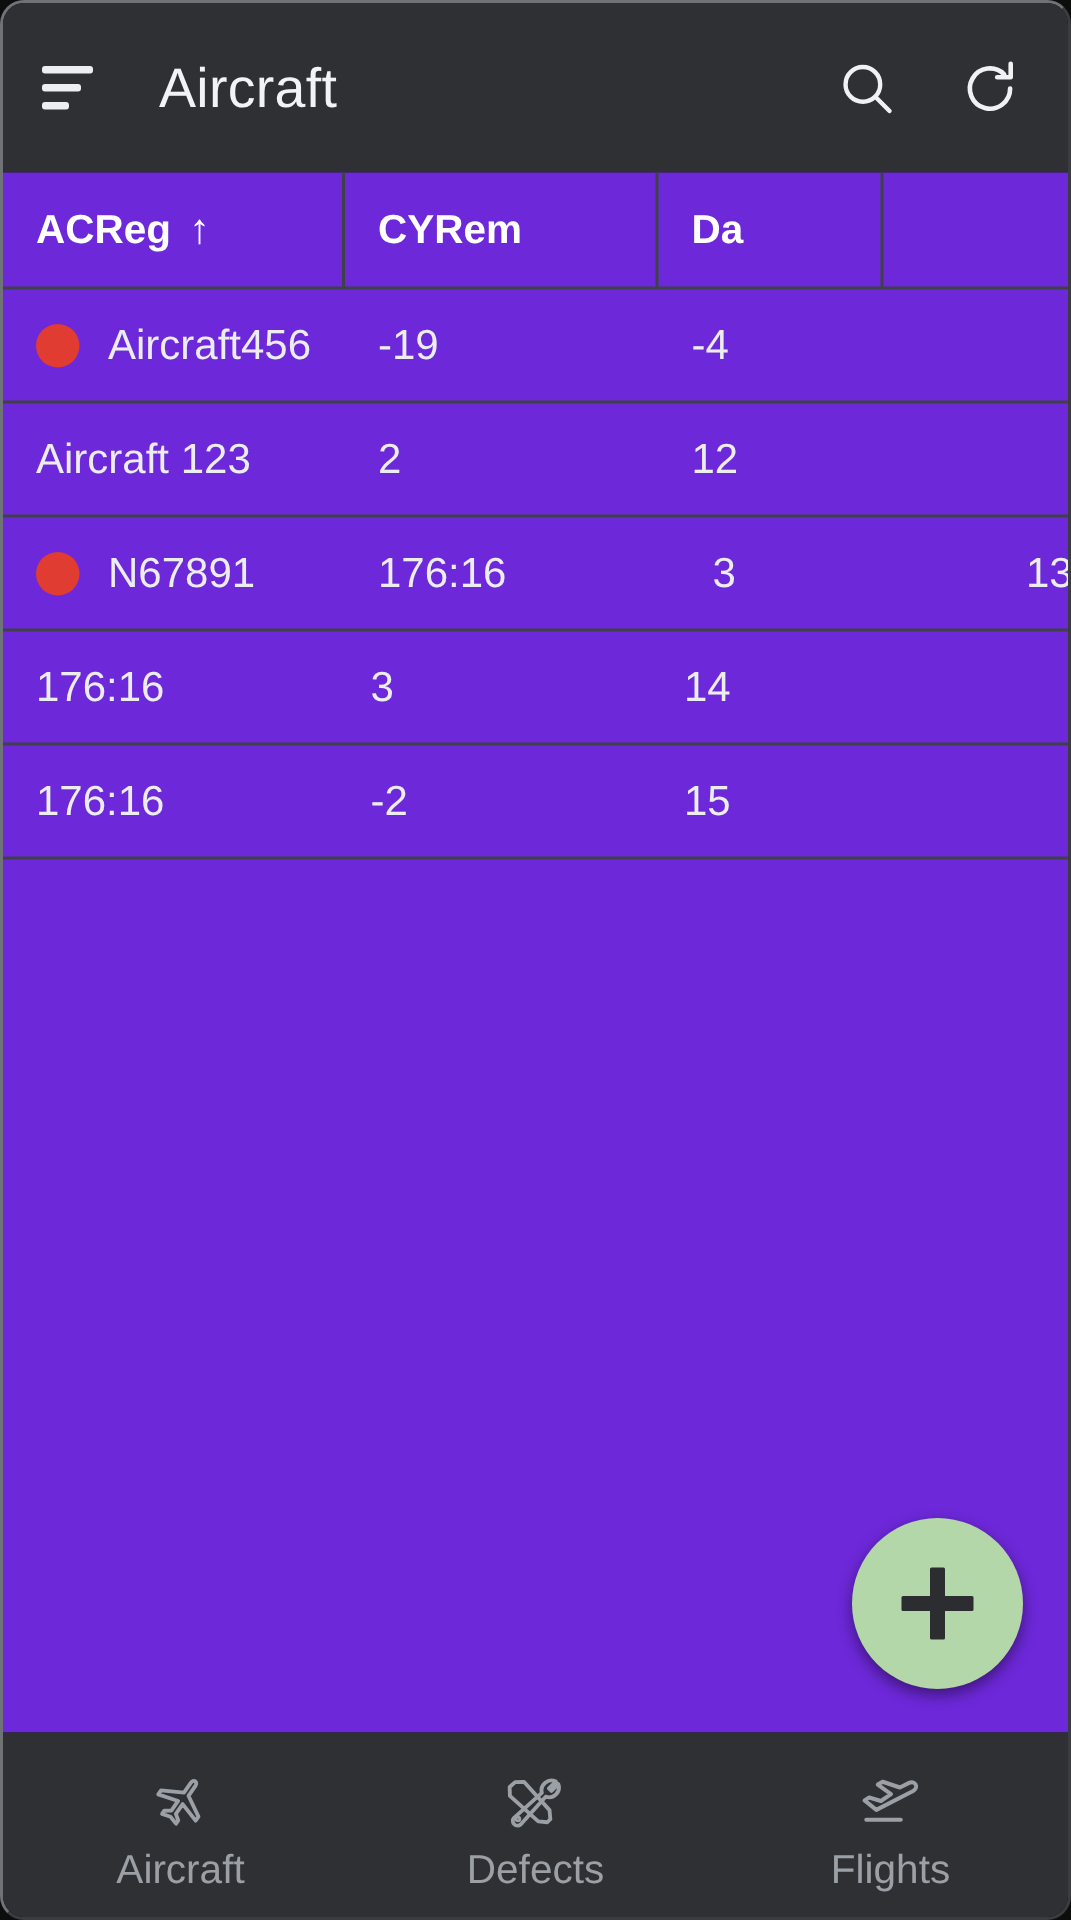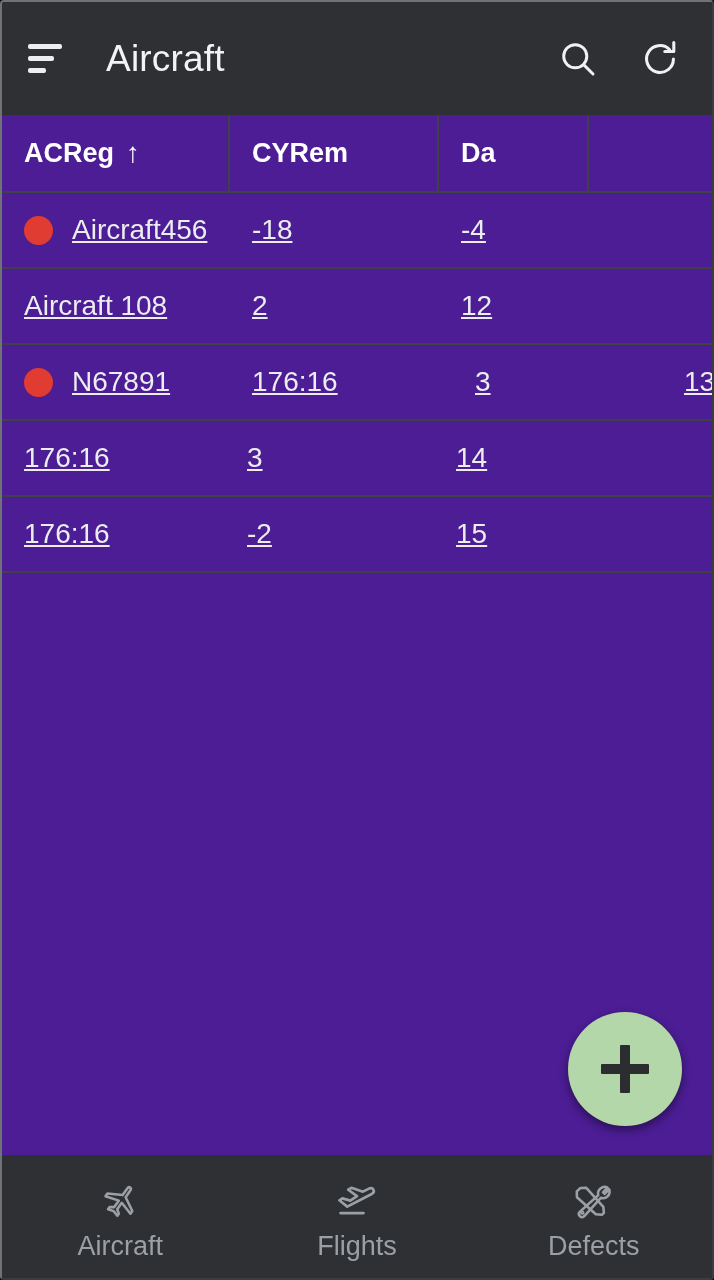--- a/index.html
+++ b/index.html
@@ -13,21 +13,21 @@
     overflow: hidden;
     font-family: "Liberation Sans", sans-serif;
     -webkit-font-smoothing: antialiased;
   }
 
   #phone {
     position: relative;
     width: 714px;
     height: 1280px;
     background: #121212;
-    border-radius: 4px;
+    border-radius: 16px;
     overflow: hidden;
     box-sizing: border-box;
     border-top: 2px solid #6f7276;
     border-left: 2px solid #6f7276;
     border-right: 2px solid #3a3c40;
     border-bottom: 2px solid #3a3c40;
   }
 
   
   #appbar {
@@ -87,21 +87,21 @@
   }
   .appbar-icon svg { display: block; }
 
   
   #table {
     position: absolute;
     top: 113px;
     left: 0;
     right: 0;
     bottom: 123px;
-    background: #4c1d95;
+    background: #6d28d9;
     overflow: hidden;
   }
   #table-header {
     display: flex;
     height: 78px;
     align-items: center;
     border-bottom: 2px solid #3e4247;
     box-sizing: border-box;
   }
   .th {
@@ -137,21 +137,20 @@
     color: #ebedef;
     font-size: 28px;
     font-weight: 400;
     display: flex;
     align-items: center;
     height: 100%;
     box-sizing: border-box;
     padding-left: 22px;
     white-space: nowrap;
     overflow: hidden;
-    text-decoration: underline;
   }
   .c0 { width: 228px; flex: 0 0 228px; }
   .c1 { width: 223px; flex: 0 0 223px; }
   .c2 { width: 209px; flex: 0 0 209px; }
   .c3 { width: 150px; flex: 0 0 150px; }
 
   .status-dot {
     width: 29px;
     height: 29px;
     border-radius: 50%;
@@ -276,28 +275,28 @@
       <div class="th c3">
         <span>Da</span>
       </div>
     </div>
 
     <div class="tr">
       <div class="td c0">
         <span class="status-dot"></span>
         <span>Aircraft456</span>
       </div>
-      <div class="td c2">-18</div>
+      <div class="td c2">-19</div>
       <div class="td c3">-4</div>
     </div>
 
     <div class="tr">
       <div class="td c0">
         <span class="status-dot none"></span>
-        <span>Aircraft 108</span>
+        <span>Aircraft 123</span>
       </div>
       <div class="td c2">2</div>
       <div class="td c3">12</div>
     </div>
 
     <div class="tr">
       <div class="td c0">
         <span class="status-dot"></span>
         <span>N67891</span>
       </div>
@@ -327,39 +326,39 @@
 
   <div id="bottomnav">
 
     <div class="navitem">
       <span class="navicon">
         <svg width="44" height="44" viewBox="0 0 24 24" fill="none" stroke="#9ba0a6" stroke-width="1.4" stroke-linejoin="round" stroke-linecap="round">
           <path d="M12.6 2.2c-.6 0-1 .6-1 1.3v4.4L4.3 12v1.8l7.3-2.2v4.3l-2.1 1.5v1.4l3.1-.9 3.1.9v-1.4l-2.1-1.5v-4.3l7.3 2.2V12l-7.3-4.1V3.5c0-.7-.4-1.3-1-1.3z" transform="rotate(35 12 11)"></path>
         </svg>
       </span>
       <span class="navlabel">Aircraft</span>
-    </div>
-
-    <div class="navitem">
-      <span class="navicon">
-        <svg width="46" height="46" viewBox="0 0 24 24" fill="none" stroke="#9ba0a6" stroke-width="1.4" stroke-linejoin="round" stroke-linecap="round">
-          <path d="M2.8 11.1l1.6-1 4.1 1.2 3.5-2.4-4.6-3.3 1.7-1 6 2 3.2-1.6c.9-.4 1.9-.2 2.3.6.4.8 0 1.7-.9 2.2L6.9 14.4 2.8 11.1z"></path>
-          <line x1="3.4" y1="17.8" x2="15.4" y2="17.8"></line>
-        </svg>
-      </span>
-      <span class="navlabel">Flights</span>
     </div>
 
     <div class="navitem">
       <span class="navicon">
         <svg width="44" height="44" viewBox="0 0 24 24" fill="none" stroke="#9ba0a6" stroke-width="1.4" stroke-linejoin="round" stroke-linecap="round">
           <path d="M19.4 4.2l-2.5 2.5.9.9 2.5-2.5a3.6 3.6 0 0 1-4.6 4.6L6.6 19.8a1.7 1.7 0 0 1-2.4-2.4l10.1-9.1a3.6 3.6 0 0 1 5.1-4.1z"></path>
           <path d="M4.6 4.4l3.2-.1 9.3 10.3.3 3.3-1.1 1.1-3.3-.3L2.7 9.4l-.1-3.2z"></path>
           <circle cx="5.6" cy="17.8" r="0.5"></circle>
         </svg>
       </span>
       <span class="navlabel">Defects</span>
     </div>
 
+    <div class="navitem">
+      <span class="navicon">
+        <svg width="46" height="46" viewBox="0 0 24 24" fill="none" stroke="#9ba0a6" stroke-width="1.4" stroke-linejoin="round" stroke-linecap="round">
+          <path d="M2.8 11.1l1.6-1 4.1 1.2 3.5-2.4-4.6-3.3 1.7-1 6 2 3.2-1.6c.9-.4 1.9-.2 2.3.6.4.8 0 1.7-.9 2.2L6.9 14.4 2.8 11.1z"></path>
+          <line x1="3.4" y1="17.8" x2="15.4" y2="17.8"></line>
+        </svg>
+      </span>
+      <span class="navlabel">Flights</span>
+    </div>
+
 
   </div>
 
 </div>
 
 </body></html>

